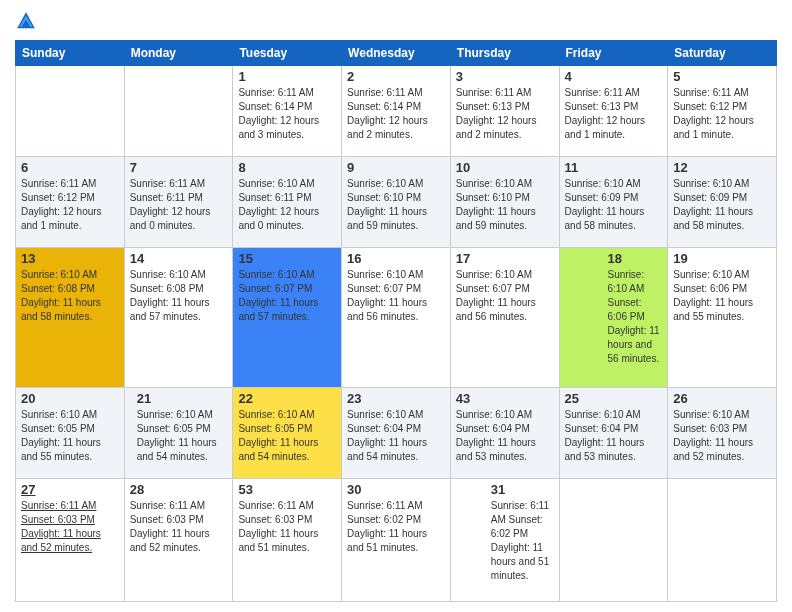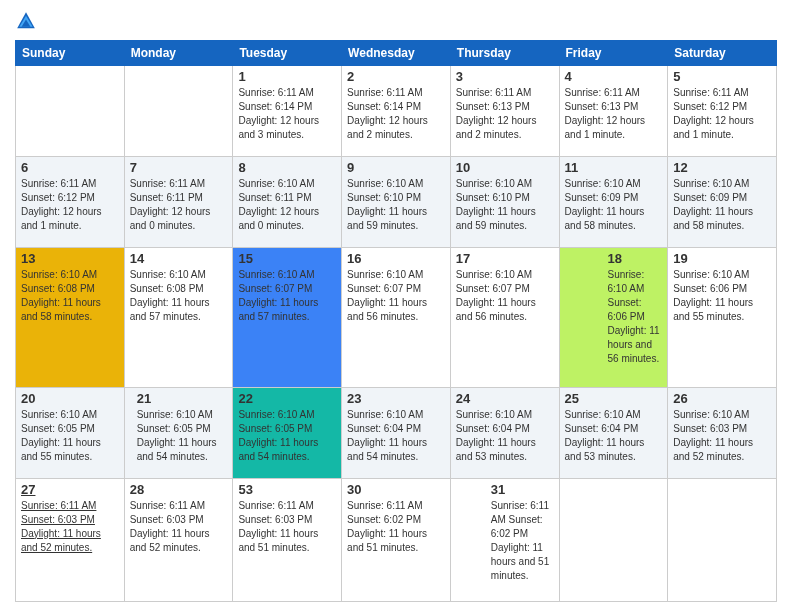--- a/index.html
+++ b/index.html
@@ -260,34 +260,34 @@
             <div class="cell-text">Sunrise: 6:10 AM
 Sunset: 6:05 PM
 Daylight: 11 hours and 55 minutes.</div>
           </td>
           <td style="background: rgb(240, 244, 248); padding-left: 12px;">
             <span class="day-number">21</span>
             <div class="cell-text">Sunrise: 6:10 AM
 Sunset: 6:05 PM
 Daylight: 11 hours and 54 minutes.</div>
           </td>
-          <td style="background: #14b8a6;">
+          <td style="background: #fde047;">
             <span class="day-number">22</span>
             <div class="cell-text">Sunrise: 6:10 AM
 Sunset: 6:05 PM
 Daylight: 11 hours and 54 minutes.</div>
           </td>
           <td style="background: rgb(240, 244, 248);">
             <span class="day-number">23</span>
             <div class="cell-text">Sunrise: 6:10 AM
 Sunset: 6:04 PM
 Daylight: 11 hours and 54 minutes.</div>
           </td>
           <td style="background: rgb(240, 244, 248);">
-            <span class="day-number">24</span>
+            <span class="day-number">43</span>
             <div class="cell-text">Sunrise: 6:10 AM
 Sunset: 6:04 PM
 Daylight: 11 hours and 53 minutes.</div>
           </td>
           <td style="background: rgb(240, 244, 248);">
             <span class="day-number">25</span>
             <div class="cell-text">Sunrise: 6:10 AM
 Sunset: 6:04 PM
 Daylight: 11 hours and 53 minutes.</div>
           </td>

